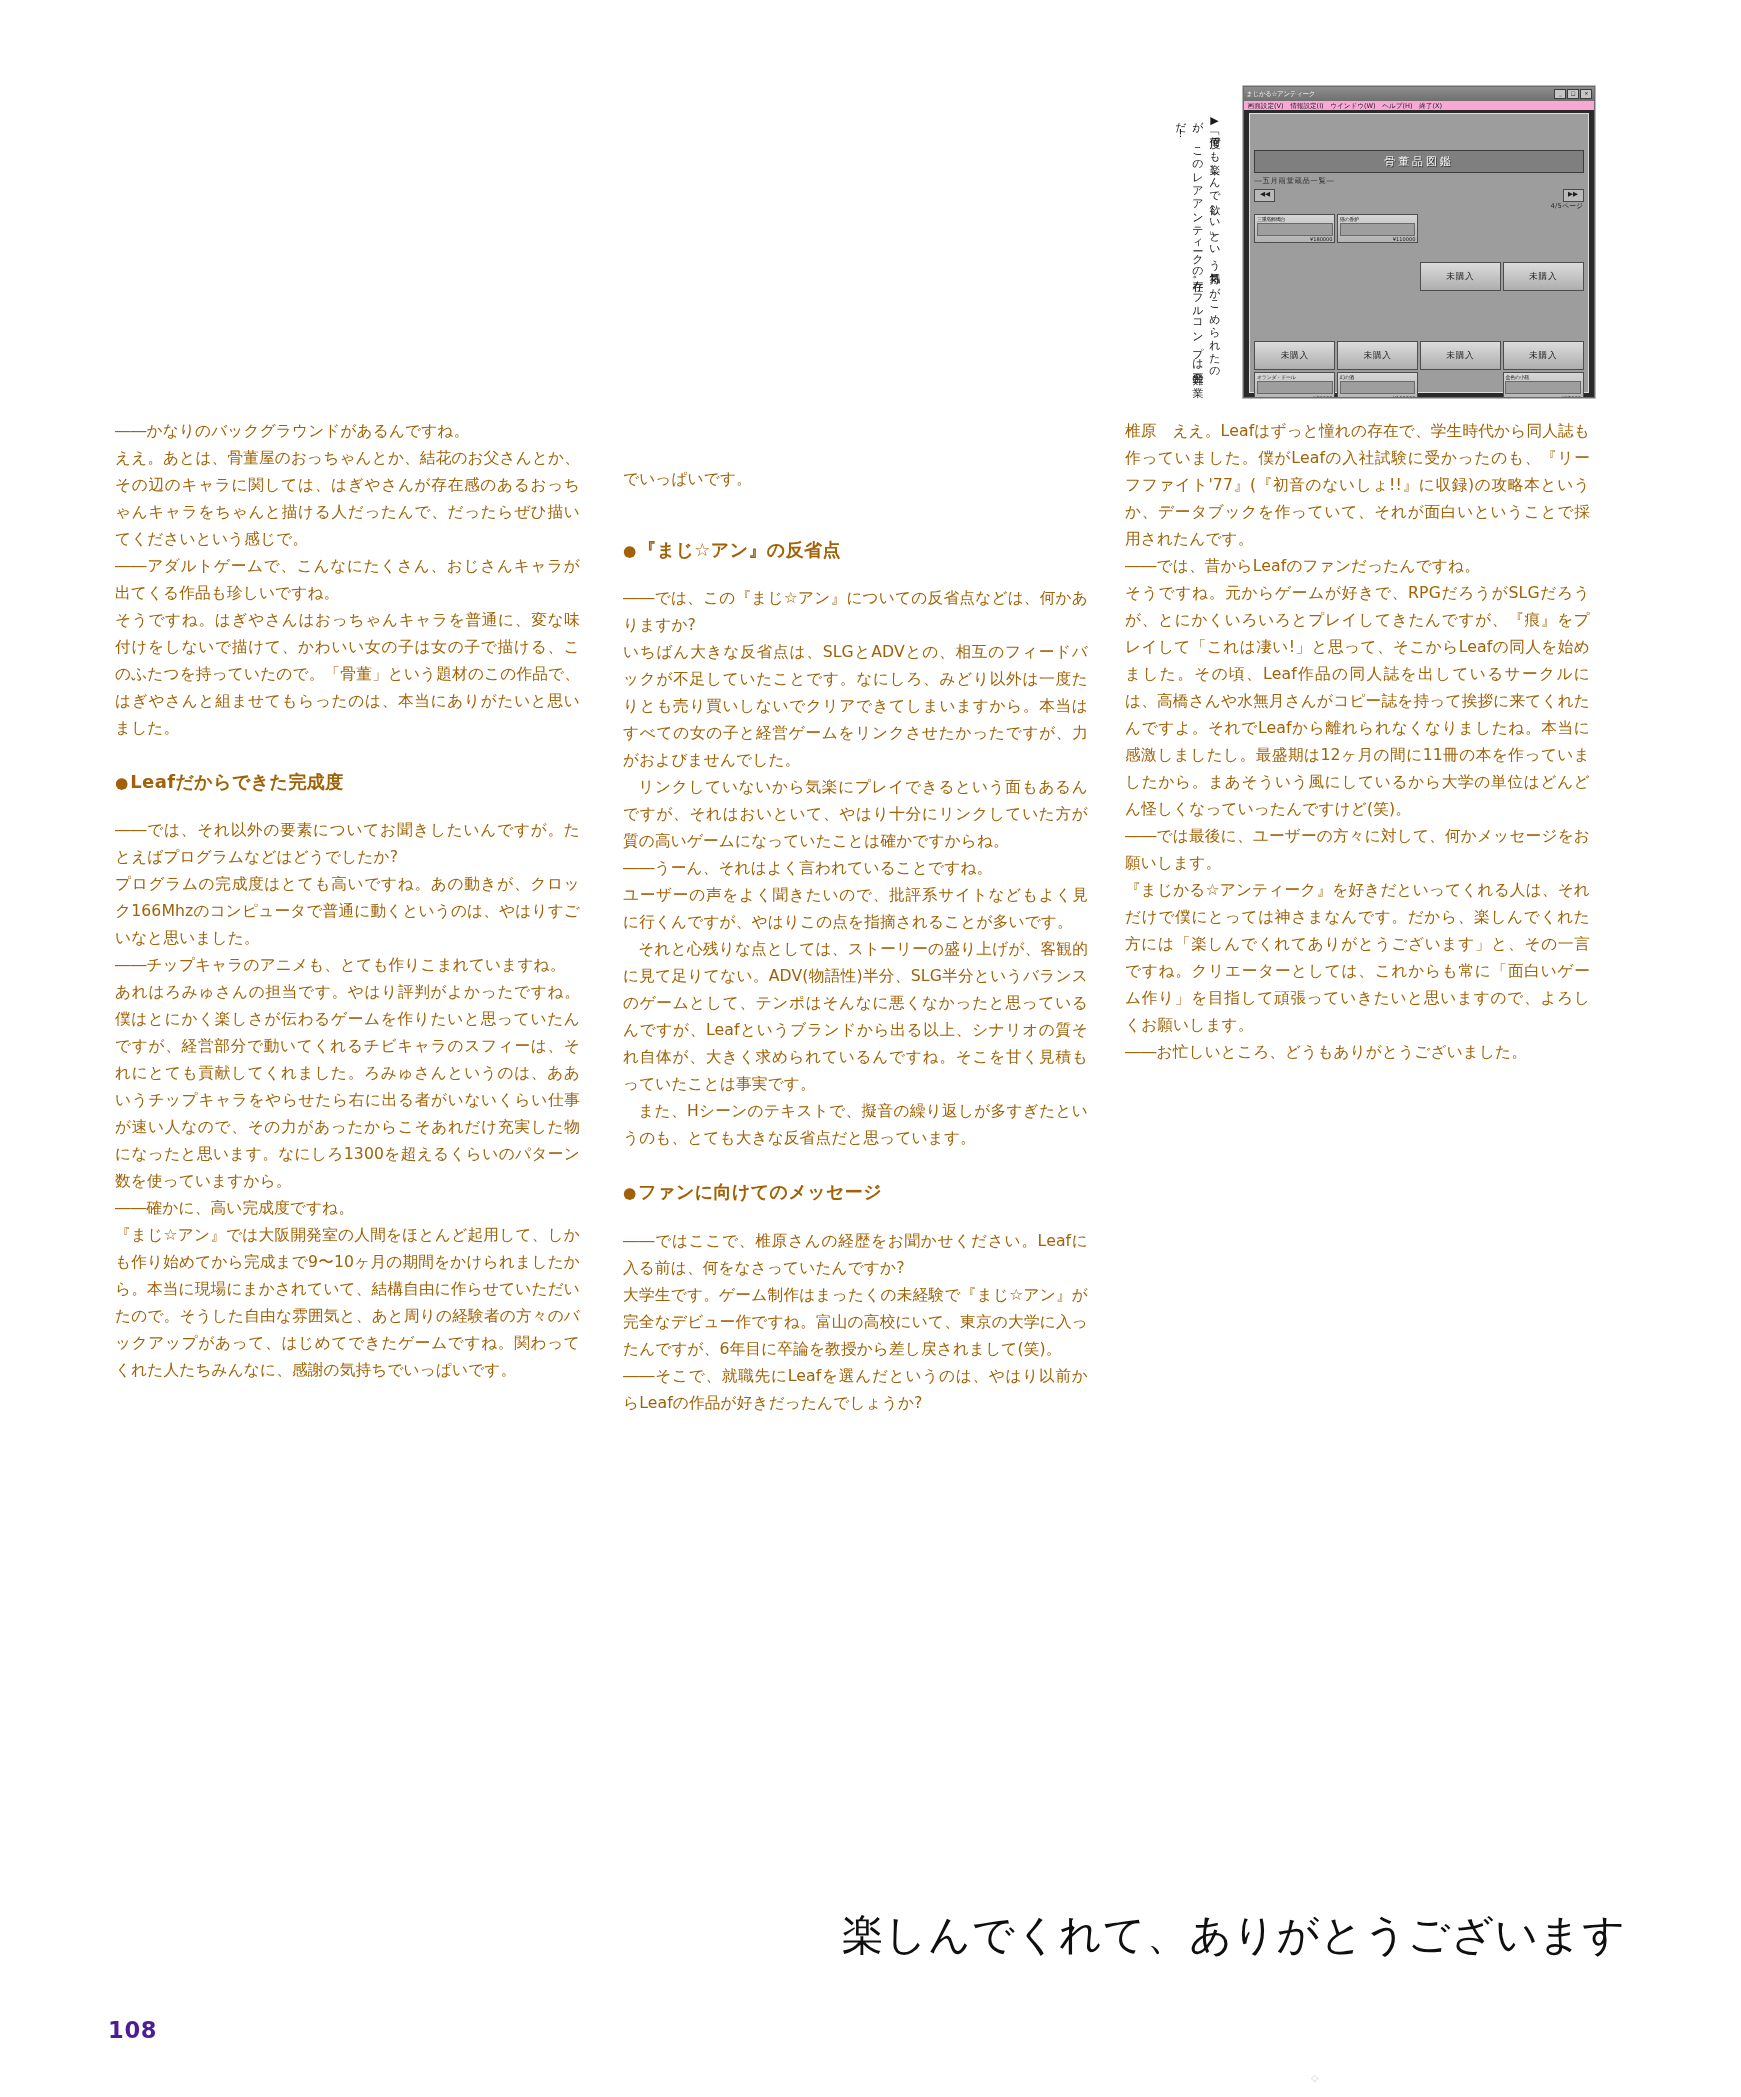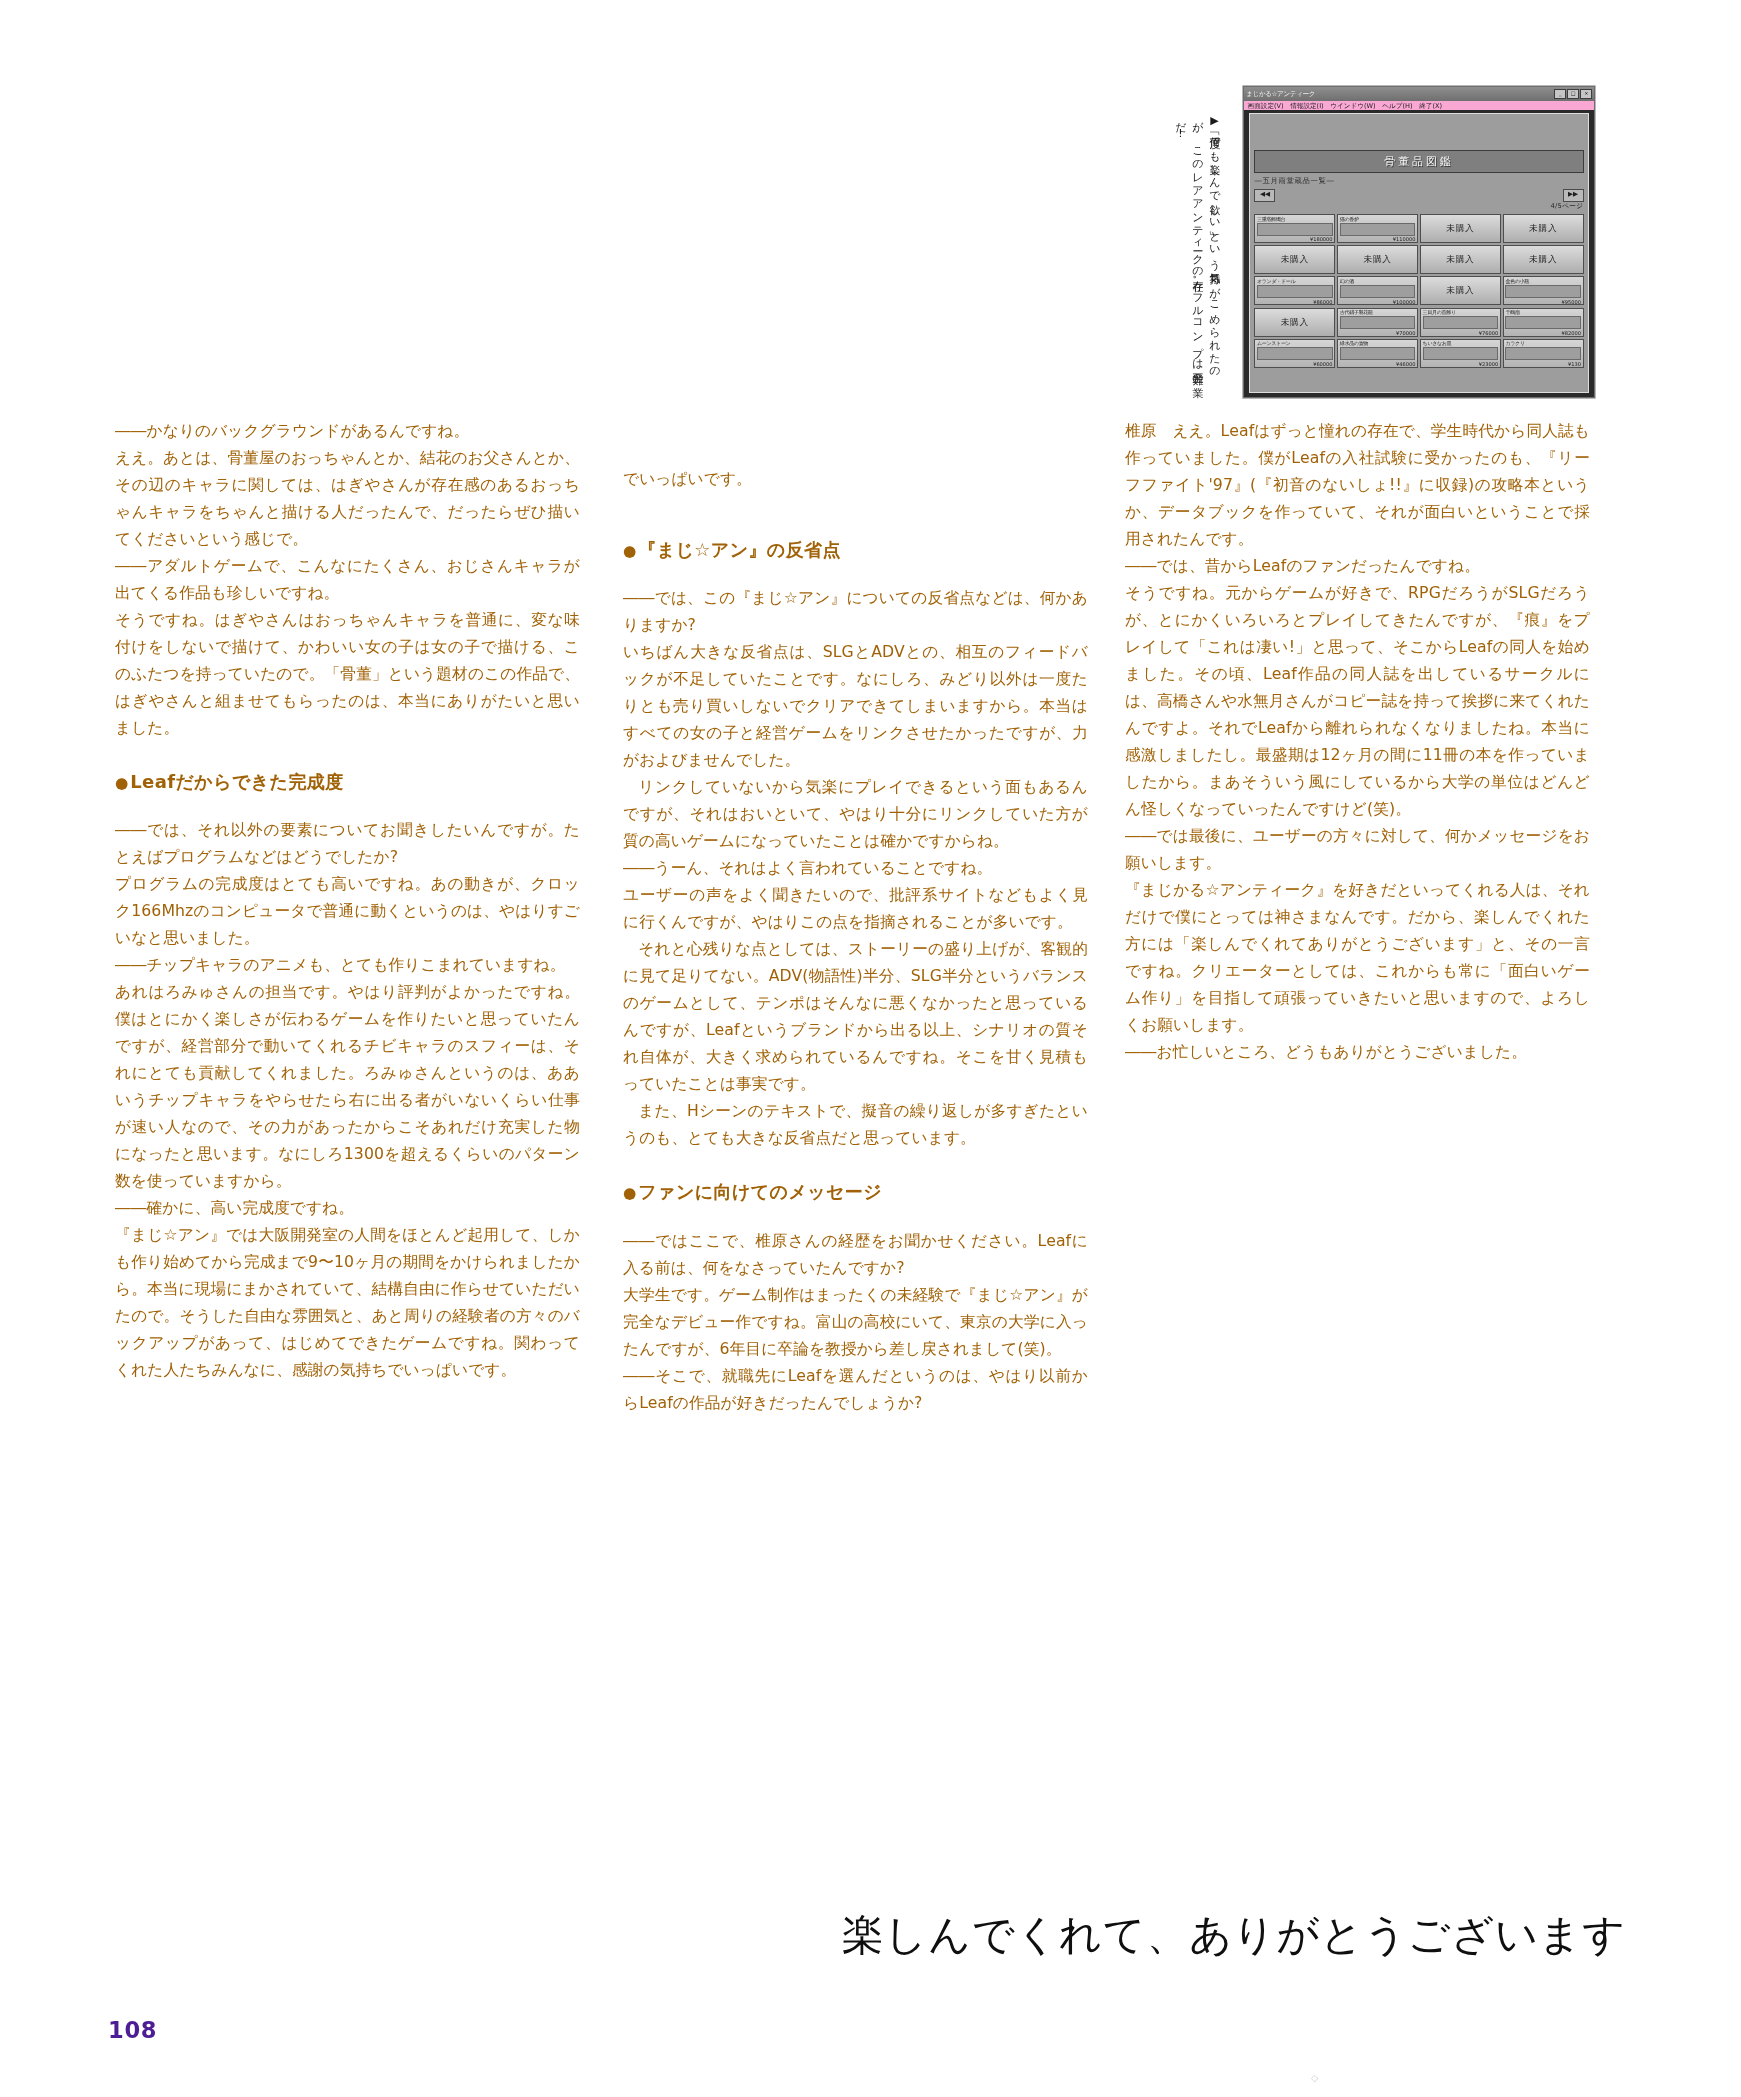--- a/index.html
+++ b/index.html
@@ -155,20 +155,21 @@
   }
   .cell .c-price { display: block; text-align: right; font-size: 5.1px; }
   .cell.locked {
     display: flex;
     align-items: center;
     justify-content: center;
     font-size: 8.7px;
     letter-spacing: 0.7px;
     color: #1b1b1b;
     background: linear-gradient(to bottom,#dcdcdc,#aeaeae);
+    margin-top: 48px;
   }
 
   
   .fig-caption {
     position: absolute;
     top: 28px;
     left: 0;
     width: 109px;
     height: 277px;
     display: flex;
@@ -381,21 +382,21 @@
         <p class="indent">それと心残りな点としては、ストーリーの盛り上げが、客観的に見て足りてない。ADV(物語性)半分、SLG半分というバランスのゲームとして、テンポはそんなに悪くなかったと思っているんですが、Leafというブランドから出る以上、シナリオの質それ自体が、大きく求められているんですね。そこを甘く見積もっていたことは事実です。</p>
         <p class="indent">また、Hシーンのテキストで、擬音の繰り返しが多すぎたというのも、とても大きな反省点だと思っています。</p>
         <h3>ファンに向けてのメッセージ</h3>
         <p>――ではここで、椎原さんの経歴をお聞かせください。Leafに入る前は、何をなさっていたんですか?</p>
         <p>大学生です。ゲーム制作はまったくの未経験で『まじ☆アン』が完全なデビュー作ですね。富山の高校にいて、東京の大学に入ったんですが、6年目に卒論を教授から差し戻されまして(笑)。</p>
         <p>――そこで、就職先にLeafを選んだというのは、やはり以前からLeafの作品が好きだったんでしょうか?</p>
       </div>
   </div>
 
   <div class="col col-3" id="col3">
-      <p>椎原　ええ。Leafはずっと憧れの存在で、学生時代から同人誌も作っていました。僕がLeafの入社試験に受かったのも、『リーフファイト'97』(『初音のないしょ!!』に収録)の攻略本というか、データブックを作っていて、それが面白いということで採用されたんです。</p>
+      <p>椎原　ええ。Leafはずっと憧れの存在で、学生時代から同人誌も作っていました。僕がLeafの入社試験に受かったのも、『リーフファイト'77』(『初音のないしょ!!』に収録)の攻略本というか、データブックを作っていて、それが面白いということで採用されたんです。</p>
       <p>――では、昔からLeafのファンだったんですね。</p>
       <p>そうですね。元からゲームが好きで、RPGだろうがSLGだろうが、とにかくいろいろとプレイしてきたんですが、『痕』をプレイして「これは凄い!」と思って、そこからLeafの同人を始めました。その頃、Leaf作品の同人誌を出しているサークルには、高橋さんや水無月さんがコピー誌を持って挨拶に来てくれたんですよ。それでLeafから離れられなくなりましたね。本当に感激しましたし。最盛期は12ヶ月の間に11冊の本を作っていましたから。まあそういう風にしているから大学の単位はどんどん怪しくなっていったんですけど(笑)。</p>
       <p>――では最後に、ユーザーの方々に対して、何かメッセージをお願いします。</p>
       <p>『まじかる☆アンティーク』を好きだといってくれる人は、それだけで僕にとっては神さまなんです。だから、楽しんでくれた方には「楽しんでくれてありがとうございます」と、その一言ですね。クリエーターとしては、これからも常に「面白いゲーム作り」を目指して頑張っていきたいと思いますので、よろしくお願いします。</p>
       <p>――お忙しいところ、どうもありがとうございました。</p>
     </div>
 
   <div class="folio">108</div>
   <div class="pullquote">楽しんでくれて、ありがとうございます</div>
   <div class="crop-mark">◇</div>

